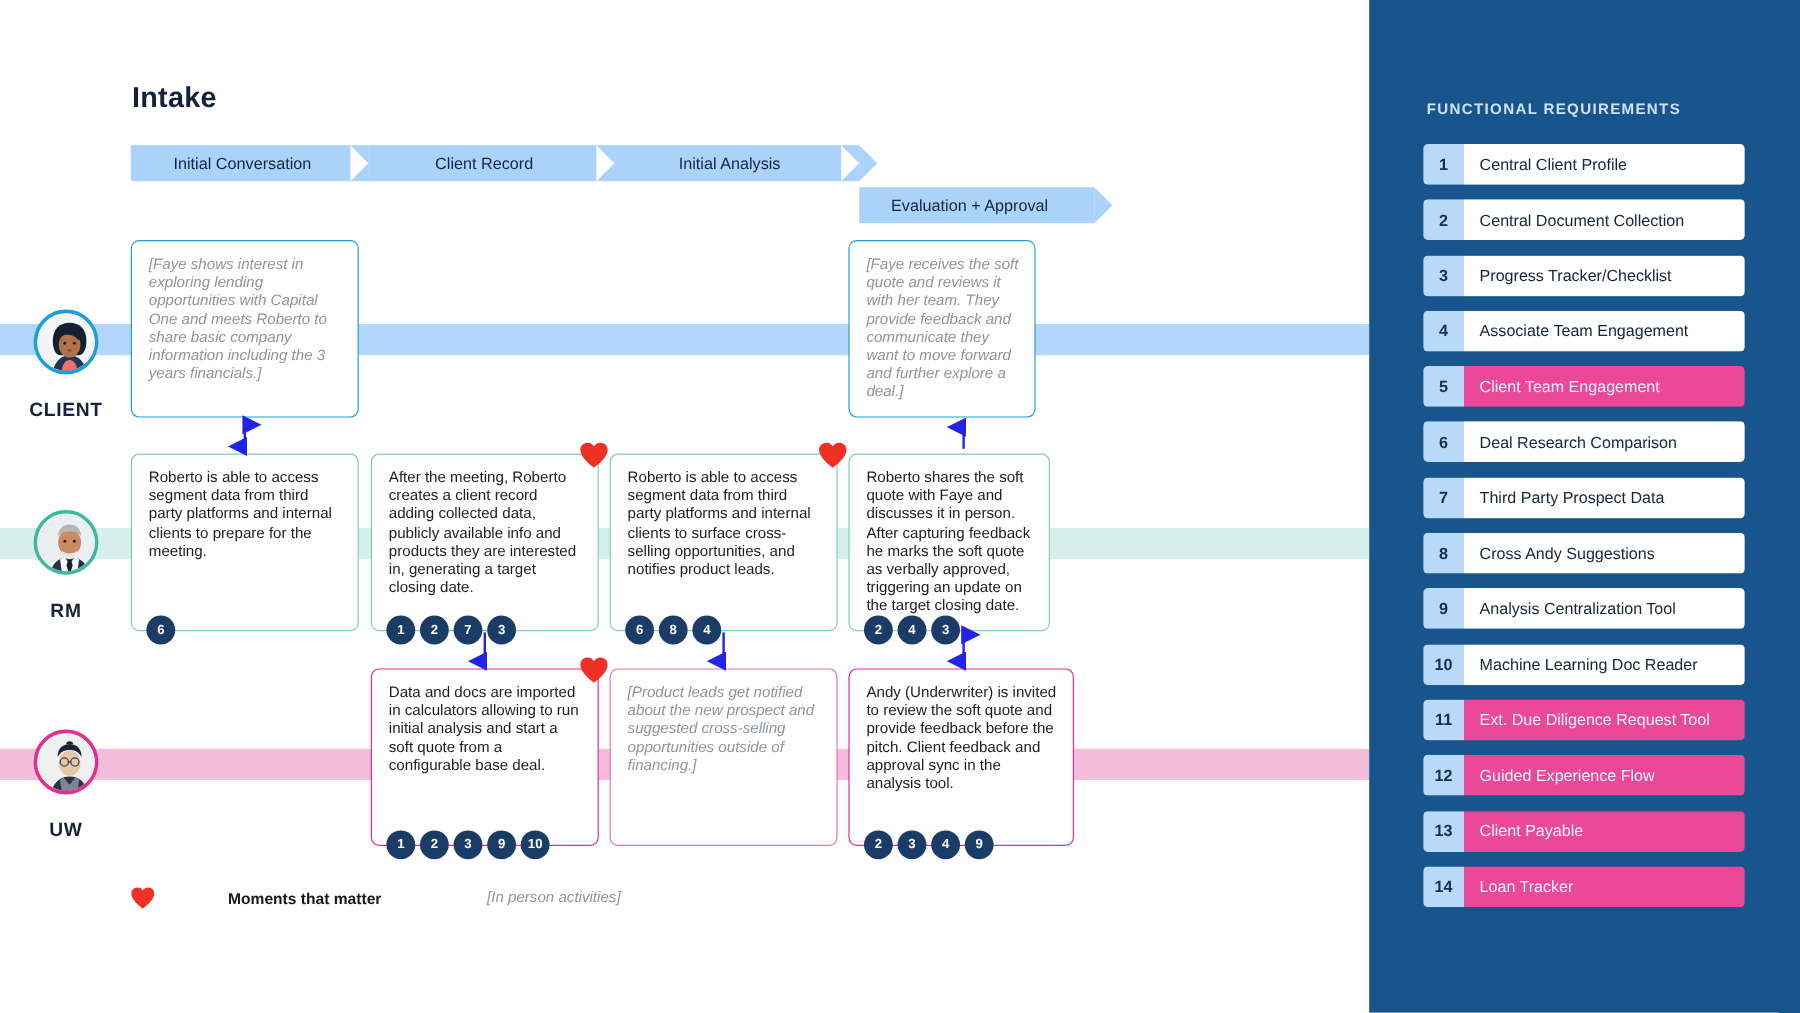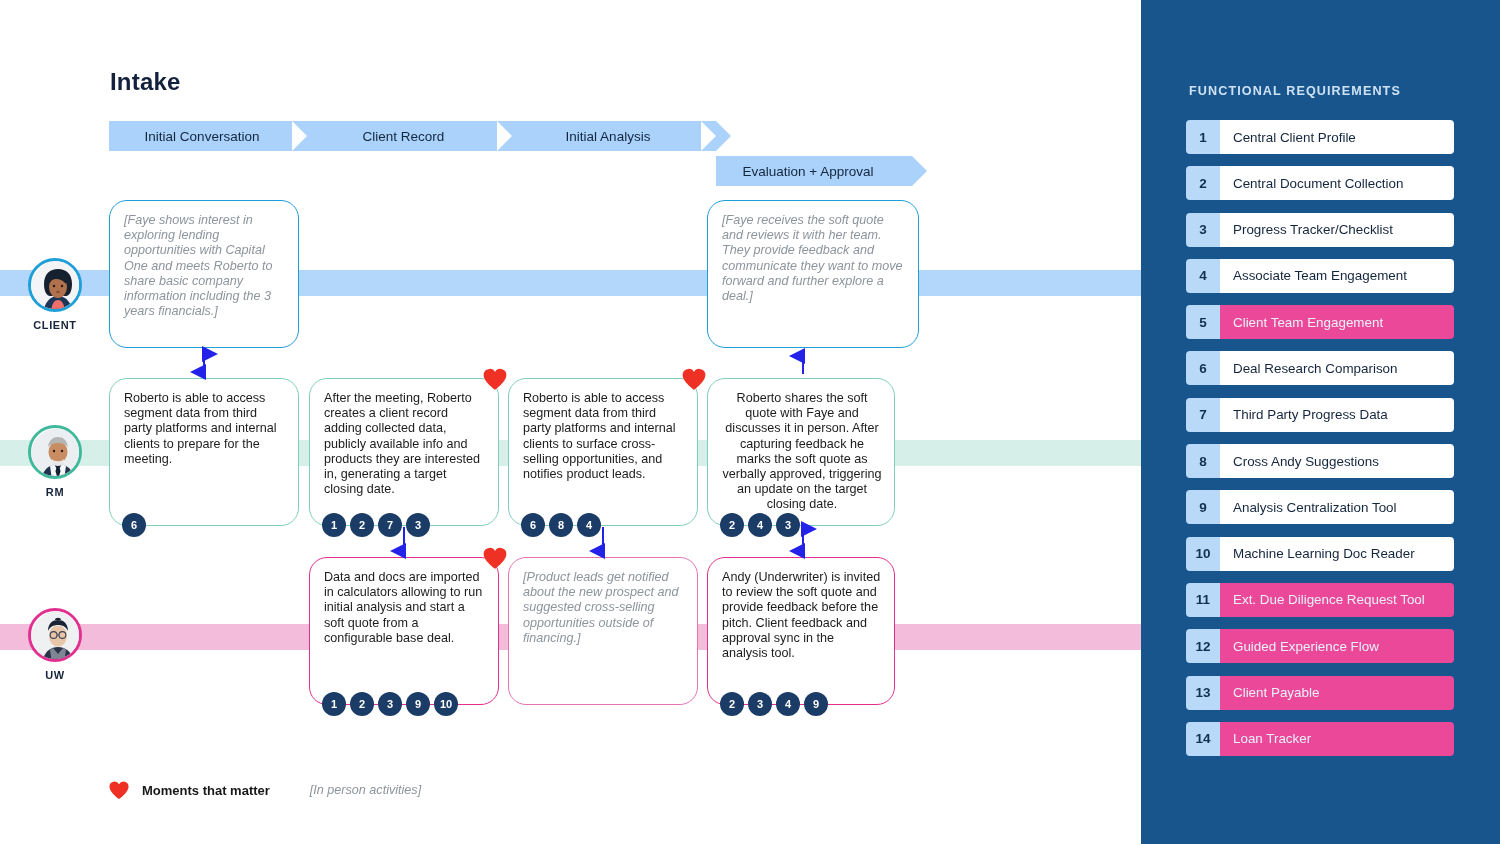--- a/index.html
+++ b/index.html
@@ -41,30 +41,30 @@
     border-left:15px solid #ffffff;z-index:3;
   }
 
   
   .persona{position:absolute;width:90px;text-align:center;}
   .persona .ring{
     width:54px;height:54px;border-radius:50%;margin:0 auto;
     border:3px solid #1f9fd8;background:#fff;overflow:hidden;position:relative;
     box-sizing:border-box;
   }
-  .persona .plbl{margin-top:7px;font-size:11px;font-weight:700;letter-spacing:.6px;color:#16233b;}
+  .persona .plbl{margin-top:22px;font-size:16px;font-weight:700;letter-spacing:.6px;color:#16233b;}
   #persona-client{left:10px;top:258px;}
   #persona-rm{left:10px;top:425px;}
   #persona-uw{left:10px;top:608px;}
   #persona-rm .ring{border-color:#3fb99c;}
   #persona-uw .ring{border-color:#e1308f;}
 
   
   .card{
-    position:absolute;box-sizing:border-box;border-radius:18px;background:#ffffff;
+    position:absolute;box-sizing:border-box;border-radius:7px;background:#ffffff;
     border:1.6px solid #1f9fd8;
   }
   .card .ctext{
     position:absolute;left:14px;right:12px;top:12px;
     font-size:12.6px;line-height:15.2px;color:#1c1c1c;
   }
   .card.quote{border-color:#1f9fd8;}
   .card.quote .ctext{font-style:italic;color:#8d949c;}
   .card.rm{border-color:#7fcdbd;}
   .card.uw{border-color:#e1308f;}
@@ -77,21 +77,21 @@
     display:flex;align-items:center;justify-content:center;
   }
   .heart{
     position:absolute;right:-10px;top:-12px;width:26px;height:24px;
   }
 
   
   .conn{position:absolute;}
 
   
-  #legend{position:absolute;left:108px;top:780px;display:flex;align-items:center;}
+  #legend{position:absolute;left:108px;top:738px;display:flex;align-items:center;gap:48px;}
   #legend .lheart{width:22px;height:20px;margin-right:12px;}
   #legend .ltext{font-size:13px;font-weight:700;color:#18181a;}
   #legend .lnote{margin-left:40px;font-size:12.6px;font-style:italic;color:#8d949c;}
 
   
   #sidebar{
     position:absolute;left:1141px;top:0;width:359px;height:844px;background:#17558c;
   }
   #sidebar-title{
     position:absolute;left:48px;top:84px;font-size:12.6px;font-weight:700;
@@ -191,21 +191,21 @@
         <line x1="26" y1="24" x2="28" y2="24" stroke="#3a4254" stroke-width="1.1"></line>
       </svg>
     </div>
     <div class="plbl">UW</div>
   </div>
 
   <div class="card quote" style="left:109px;top:200px;width:190px;height:148px;">
     <div class="ctext">[Faye shows interest in exploring lending opportunities with Capital One and meets Roberto to share basic company information including the 3 years financials.]</div>
   </div>
 
-  <div class="card quote" style="left:707px;top:200px;width:212px;height:148px;">
+  <div class="card quote" style="left:707px;top:200px;width:156px;height:148px;">
     <div class="ctext">[Faye receives the soft quote and reviews it with her team. They provide feedback and communicate they want to move forward and further explore a deal.]</div>
   </div>
 
   <div class="card rm" style="left:109px;top:378px;width:190px;height:148px;">
     <div class="ctext">Roberto is able to access segment data from third party platforms and internal clients to prepare for the meeting.</div>
     <div class="badges">
       <span class="badge">6</span>
     </div>
   </div>
 
@@ -227,21 +227,21 @@
     <svg class="heart" viewBox="0 0 24 22">
       <path d="M12 21S1.5 13.7 1.5 7.4A5.6 5.6 0 0 1 12 4.6 5.6 5.6 0 0 1 22.5 7.4C22.5 13.7 12 21 12 21z" fill="#ee3124"></path>
     </svg>
     <div class="badges">
       <span class="badge">6</span>
       <span class="badge">8</span>
       <span class="badge">4</span>
     </div>
   </div>
 
-  <div class="card rm" style="left:707px;top:378px;width:188px;height:148px;text-align:center;">
+  <div class="card rm" style="left:707px;top:378px;width:168px;height:148px;">
     <div class="ctext">Roberto shares the soft quote with Faye and discusses it in person. After capturing feedback he marks the soft quote as verbally approved, triggering an update on the target closing date.</div>
     <div class="badges">
       <span class="badge">2</span>
       <span class="badge">4</span>
       <span class="badge">3</span>
     </div>
   </div>
 
   <div class="card uw" style="left:309px;top:557px;width:190px;height:148px;">
     <div class="ctext">Data and docs are imported in calculators allowing to run initial analysis and start a soft quote from a configurable base deal.</div>
@@ -334,21 +334,21 @@
     <div class="req dim">
       <div class="num">5</div>
       <div class="lab">Client Team Engagement</div>
     </div>
     <div class="req">
       <div class="num">6</div>
       <div class="lab">Deal Research Comparison</div>
     </div>
     <div class="req">
       <div class="num">7</div>
-      <div class="lab">Third Party Progress Data</div>
+      <div class="lab">Third Party Prospect Data</div>
     </div>
     <div class="req">
       <div class="num">8</div>
       <div class="lab">Cross Andy Suggestions</div>
     </div>
     <div class="req">
       <div class="num">9</div>
       <div class="lab">Analysis Centralization Tool</div>
     </div>
     <div class="req">

